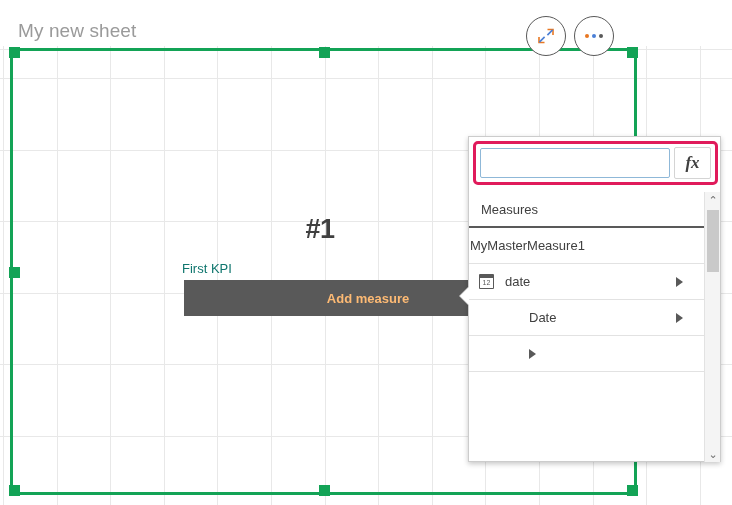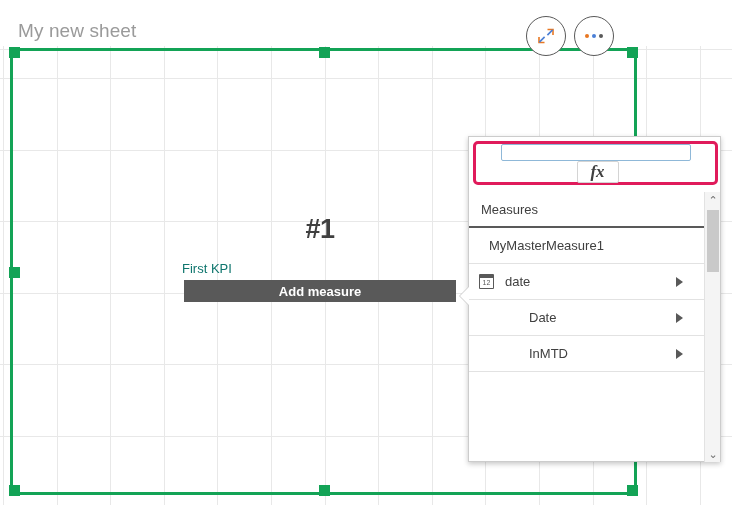--- a/index.html
+++ b/index.html
@@ -115,30 +115,31 @@
     left: 182px;
     top: 261px;
     font-size: 13px;
     color: #0f766e;
   }
   #add-measure-button {
     position: absolute;
     left: 184px;
     top: 280px;
     width: 272px;
-    height: 22px;
+    height: 36px;
     background: #595959;
-    color: #ffffff;
+    color: #fdba74;
     font-size: 13px;
     font-weight: bold;
     display: flex;
     align-items: center;
     justify-content: center;
     cursor: pointer;
     z-index: 20;
+    padding-left: 48px;
   }
 
   
   #measure-popover {
     position: absolute;
     left: 468px;
     top: 136px;
     width: 253px;
     height: 326px;
     background: #ffffff;
@@ -166,21 +167,20 @@
     top: 4px;
     width: 245px;
     height: 44px;
     box-sizing: border-box;
     border: 3px solid #e01b5b;
     border-radius: 5px;
     background: #ffffff;
     display: flex;
     align-items: center;
     padding: 0 4px;
-    flex-direction: column;
   }
   #measure-search-input {
     flex: 1;
     height: 30px;
     box-sizing: border-box;
     border: 1px solid #8fb8d8;
     border-radius: 2px;
     outline: none;
     font-family: "Liberation Sans", sans-serif;
     font-size: 13px;
@@ -223,21 +223,21 @@
     border-bottom: 2px solid #595959;
   }
   .list-item {
     position: relative;
     height: 36px;
     display: flex;
     align-items: center;
     font-size: 13px;
     color: #404040;
     border-bottom: 1px solid #e2e2e2;
-    padding-left: 20px;
+    padding-left: 1px;
     cursor: pointer;
     box-sizing: border-box;
   }
   .list-item.indent { padding-left: 60px; }
   .list-item.with-icon { padding-left: 10px; }
   .item-label { flex: 1; }
   .caret-right {
     width: 0; height: 0;
     border-top: 5px solid transparent;
     border-bottom: 5px solid transparent;
@@ -349,21 +349,20 @@
       <span class="item-label">date</span>
       <span class="caret-right"></span>
     </div>
 
     <div class="list-item indent">
       <span class="item-label">Date</span>
       <span class="caret-right"></span>
     </div>
 
     <div class="list-item indent">
-      <span class="item-label">InMTD</span>
       <span class="caret-right"></span>
     </div>
 
   </div>
 
   <div id="popover-scrollbar">
     <span class="sb-arrow sb-up">⌃</span>
     <span id="popover-scroll-thumb"></span>
     <span class="sb-arrow sb-down">⌄</span>
   </div>

